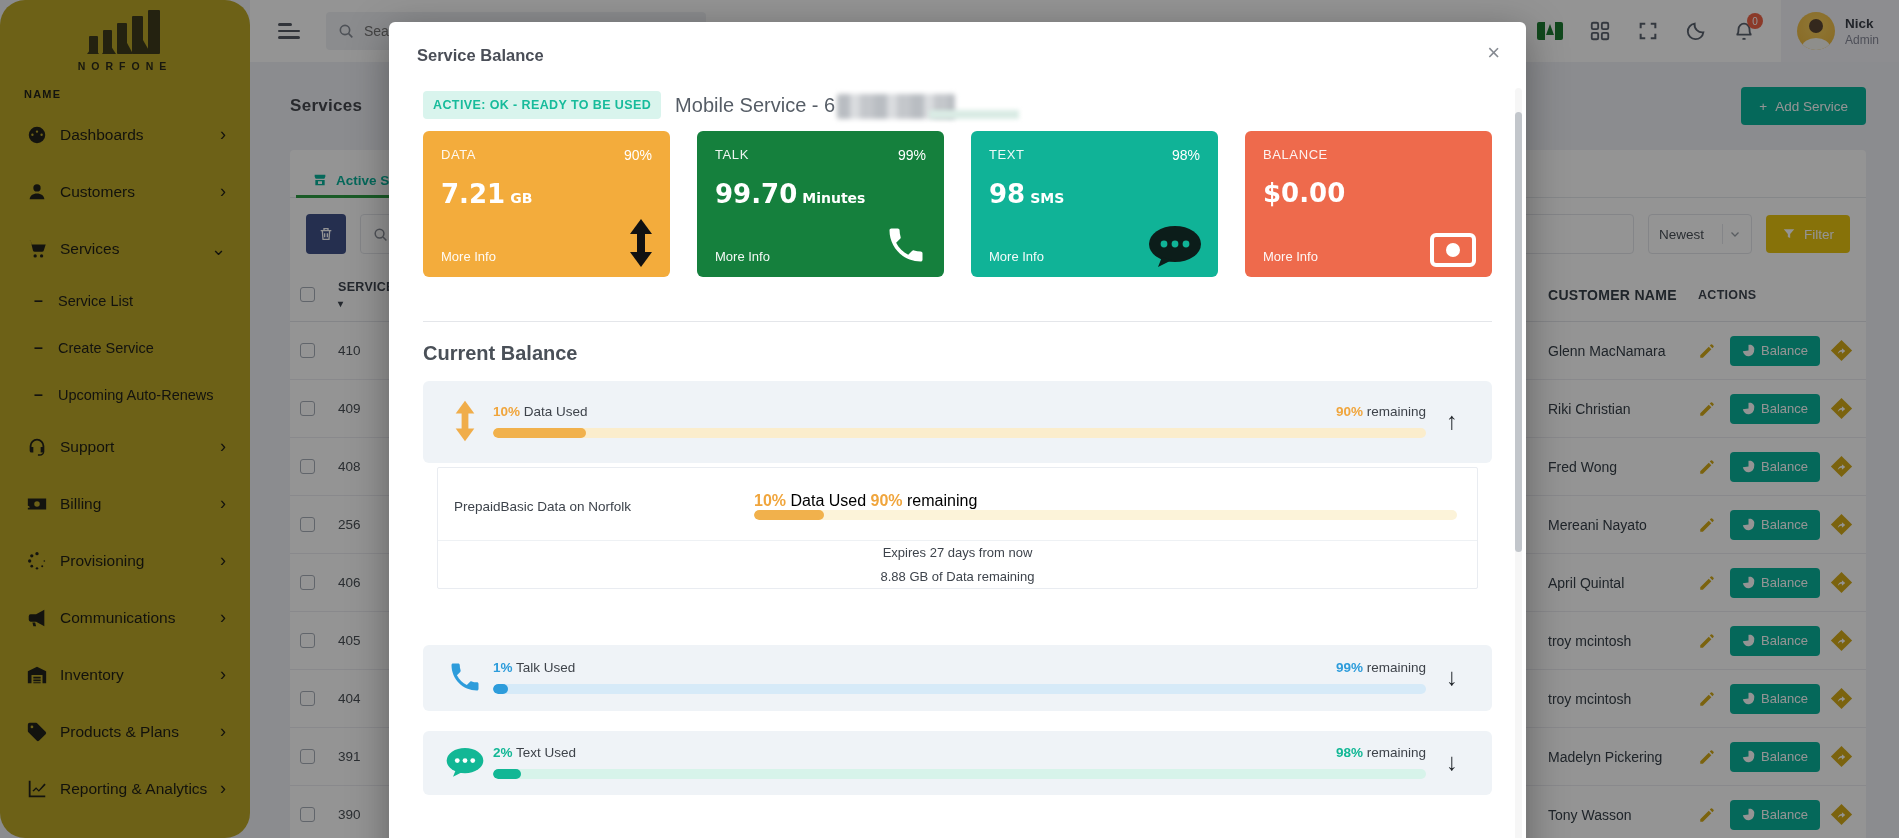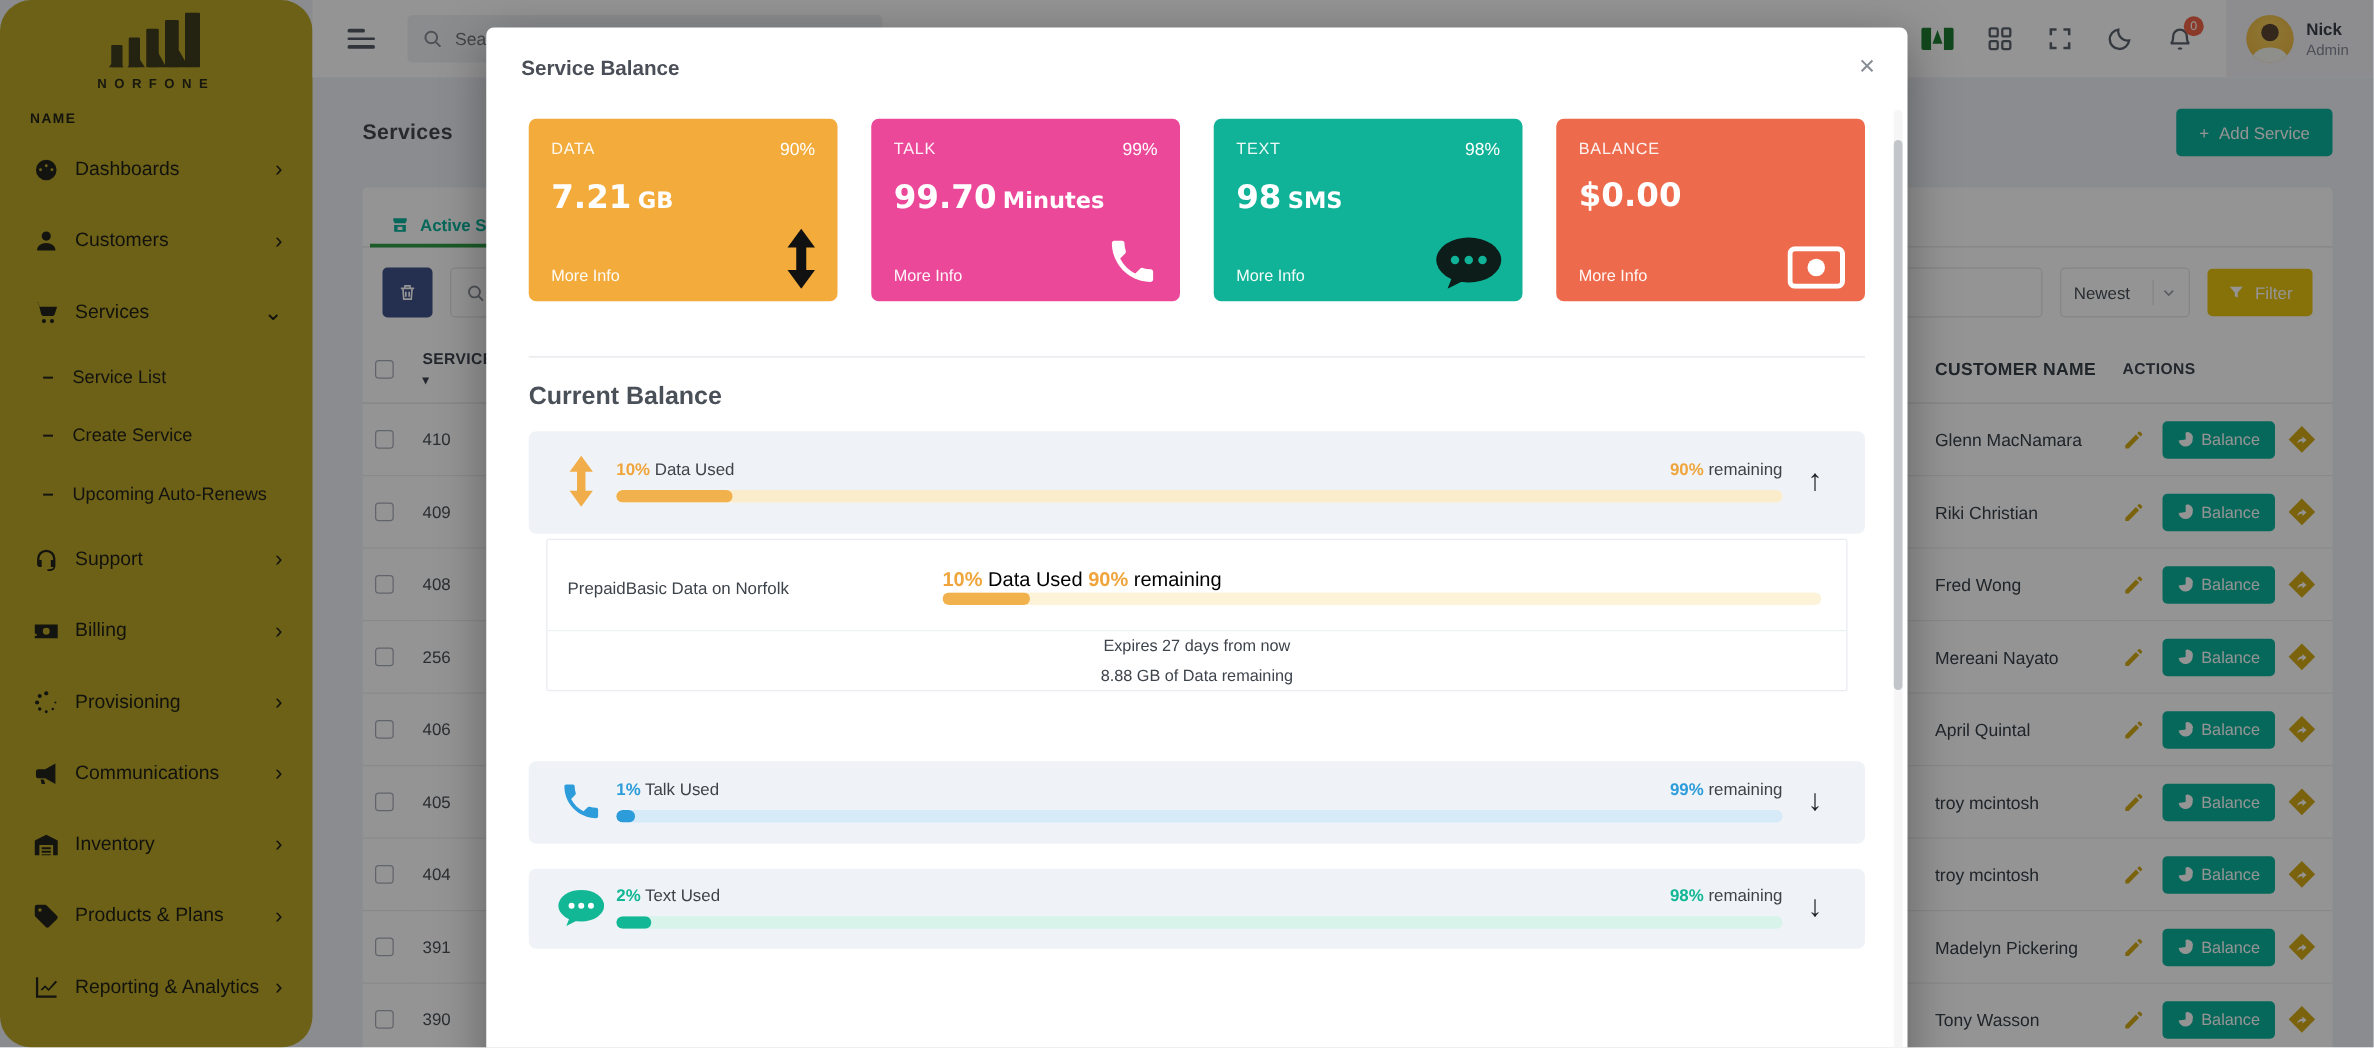--- a/index.html
+++ b/index.html
@@ -82,21 +82,21 @@
   .badge-active { background:#d9f4ed; color:#17bb9b; font-size:12.5px; font-weight:bold; letter-spacing:.4px; padding:7px 10px; border-radius:4px; }
   .svc-title { font-size:20px; color:#565d66; display:flex; align-items:center; }
   .redacted { display:inline-block; width:118px; height:25px; margin-left:2px; border-radius:2px; background:repeating-linear-gradient(90deg,#b9bdc2 0 13px,#dadcdf 13px 23px,#c4c7cb 23px 37px); filter:blur(2.5px); position:relative; top:1px; }
   .redacted-smear { display:inline-block; width:90px; height:9px; background:#d9ebe4; filter:blur(2px); align-self:flex-end; margin-left:-40px; }
   .cards { display:grid; grid-template-columns:repeat(4,1fr); gap:27px; margin-top:12px; }
   .u-card { height:146px; border-radius:6px; padding:16px 18px 13px; color:#fff; position:relative; }
   .u-card .top { display:flex; justify-content:space-between; align-items:flex-start; }
   .u-card .cl { font-size:13px; letter-spacing:.6px; opacity:.92; }
   .u-card .cp { font-size:14px; }
   .u-card .val { margin-top:16px; font-family:"DejaVu Sans",sans-serif; font-weight:bold; font-size:26px; }
-  .u-card .unit { font-size:18px; font-weight:bold; margin-left:5px; }
+  .u-card .unit { font-size:14px; font-weight:bold; margin-left:5px; }
   .u-card .more { position:absolute; left:18px; bottom:13px; font-size:13px; opacity:.95; cursor:pointer; }
   .u-card .cico { position:absolute; right:16px; bottom:10px; }
   .hr { border-top:1px solid #e4e6ea; margin-top:44px; }
   .sect-title { margin-top:20px; font-size:20px; font-weight:600; color:#4a5058; }
   .usage { margin-top:16px; background:#eff3f7; border-radius:6px; display:flex; align-items:center; padding:14px 14px 16px 14px; }
   .usage .uico { width:56px; display:flex; justify-content:center; flex:0 0 56px; }
   .usage .ucontent { flex:1; }
   .usage .uline { display:flex; justify-content:space-between; font-size:13.5px; color:#3e434a; margin-bottom:9px; }
   .pct { font-weight:bold; }
   .track { height:10px; border-radius:5px; overflow:hidden; }
@@ -611,38 +611,46 @@
 </main>
 
 <div class="overlay"></div>
 
 <div class="modal">
   <div class="m-head">
     <div class="m-title">Service Balance</div>
     <div class="m-close">×</div>
   </div>
   <div class="m-body">
+    <div class="status-row">
+      <span class="badge-active">ACTIVE: OK - READY TO BE USED</span>
+      <span class="svc-title">
+        <span>Mobile Service - 6</span>
+        <span class="redacted"></span>
+      </span>
+      <span class="redacted-smear"></span>
+    </div>
 
     <div class="cards">
       <div class="u-card" style="background:#F3AC3C">
         <div class="top">
             <span class="cl">DATA</span>
             <span class="cp">90%</span>
           </div>
         <div class="val"><span>7.21</span><span class="unit">GB</span></div>
         <span class="more">More Info</span>
         <svg class="cico" width="26" height="48" viewBox="0 0 26 48">
             <g fill="#111">
               <polygon points="13,0 24,15 2,15"></polygon>
               <rect x="9" y="13" width="8" height="22"></rect>
               <polygon points="13,48 24,33 2,33"></polygon>
             </g>
           </svg>
       </div>
-      <div class="u-card" style="background:#ec4899">
+      <div class="u-card" style="background:#15803d">
         <div class="top">
             <span class="cl">TALK</span>
             <span class="cp">99%</span>
           </div>
         <div class="val"><span>99.70</span><span class="unit">Minutes</span></div>
         <span class="more">More Info</span>
         <svg class="cico" width="44" height="44" viewBox="0 0 24 24" fill="#fff">
             <path d="M6.62 10.79c1.44 2.83 3.76 5.14 6.59 6.59l2.2-2.2c.27-.27.67-.36 1.02-.24 1.12.37 2.33.57 3.57.57.55 0 1 .45 1 1V20c0 .55-.45 1-1 1-9.39 0-17-7.61-17-17 0-.55.45-1 1-1h3.5c.55 0 1 .45 1 1 0 1.25.2 2.45.57 3.57.11.35.03.74-.25 1.02z"></path>
           </svg>
       </div>

